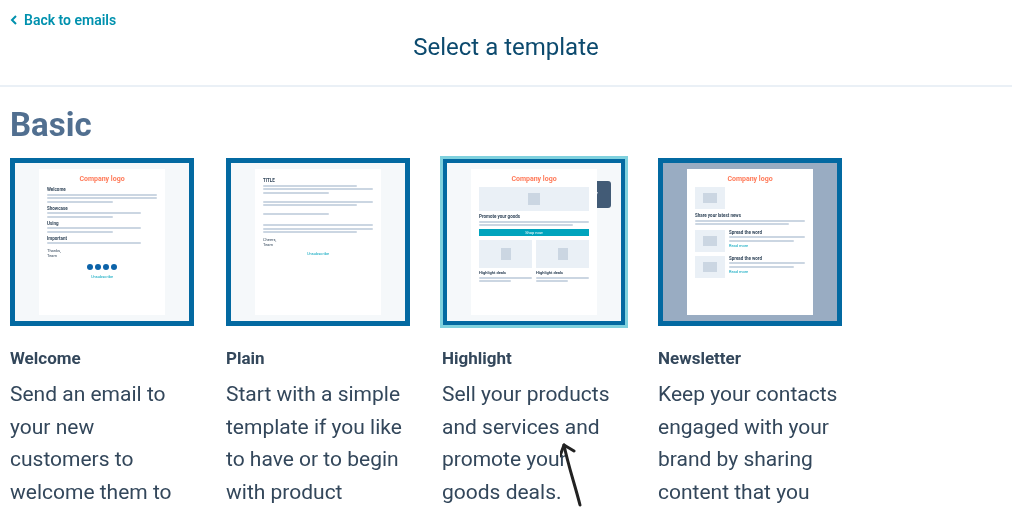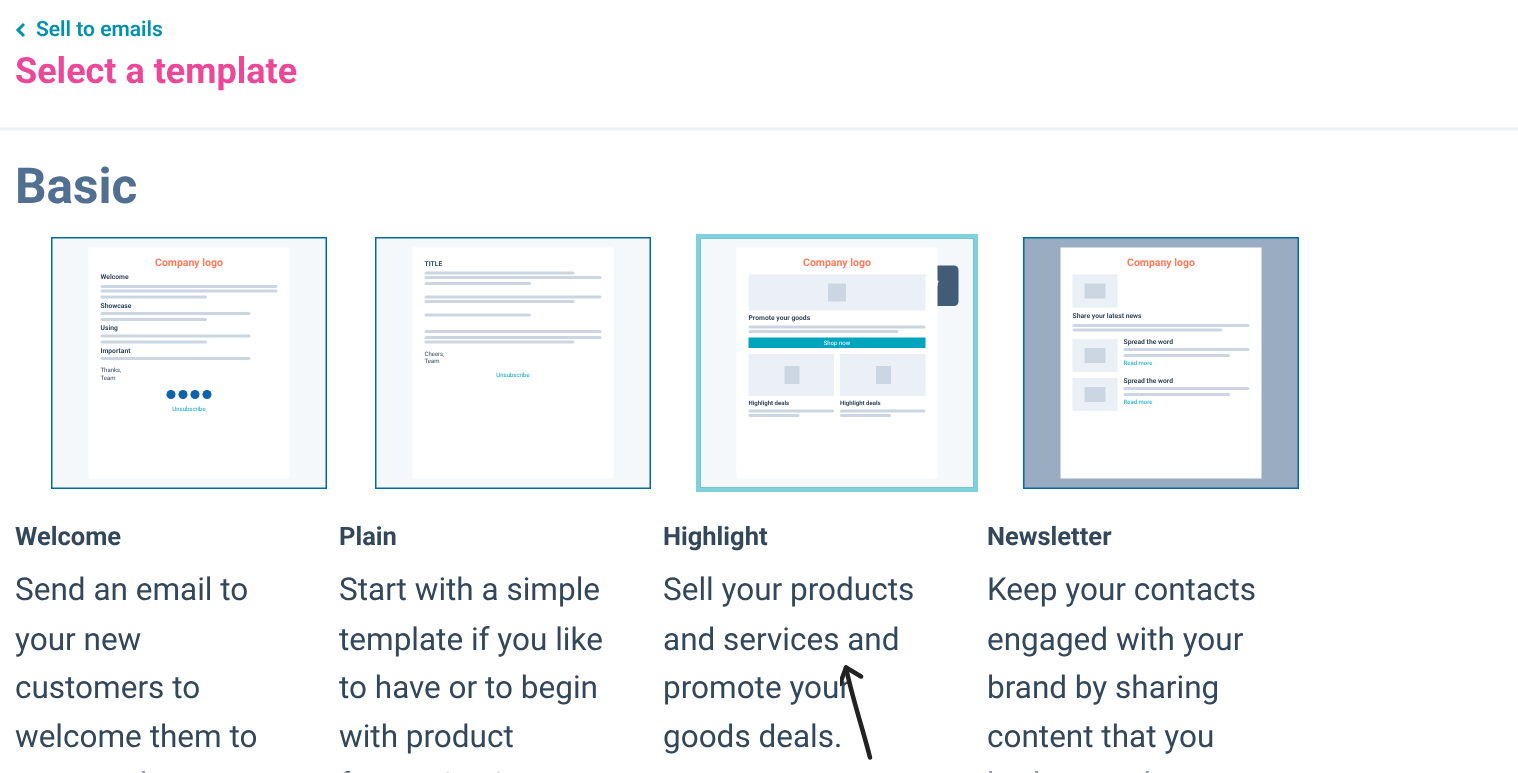--- a/index.html
+++ b/index.html
@@ -20,23 +20,24 @@
     align-items: center;
     color: #0091ae;
     font-size: 14px;
     font-weight: 600;
     cursor: pointer;
     gap: 4px;
   }
   .back-link svg { width: 10px; height: 10px; stroke: #0091ae; }
   .page-title {
     font-size: 24px;
-    font-weight: 700;
-    color: #ec4899;
+    font-weight: 400;
+    color: #0c4a6e;
     margin-top: 4px;
+    text-align: center;
   }
   .divider {
     border: none;
     border-top: 2px solid #eaf0f6;
     margin: 24px 0 18px 0;
   }
   .section-title {
     font-size: 33px;
     font-weight: 700;
     color: #516f90;
@@ -47,26 +48,25 @@
     gap: 32px;
     padding: 0 10px;
   }
   .card {
     width: 184px;
     flex: 0 0 184px;
   }
   .thumb {
     width: 184px;
     height: 168px;
-    border: 1px solid #0369a1;
+    border: 5px solid #0369a1;
     background: #f5f8fa;
     position: relative;
     overflow: hidden;
     cursor: pointer;
-    margin-left: 24px;
   }
   .thumb.hovered {
     outline: 3px solid #7fd1de;
     outline-offset: -1px;
   }
   .thumb-inner {
     position: absolute;
     top: 6px; left: 24px; right: 24px; bottom: 6px;
     background: #fff;
     padding: 6px 8px;
@@ -145,21 +145,21 @@
   }
 </style>
 </head>
 <body>
 
 <div class="header">
   <div class="back-link">
     <svg viewBox="0 0 10 10" fill="none" stroke-width="2">
         <path d="M6 1 L2 5 L6 9"></path>
       </svg>
-    <span>Sell to emails</span>
+    <span>Back to emails</span>
   </div>
   <h1 class="page-title">Select a template</h1>
 </div>
 
 <hr class="divider">
 
 <div class="section-title">Basic</div>
 
 <div class="templates">
 

